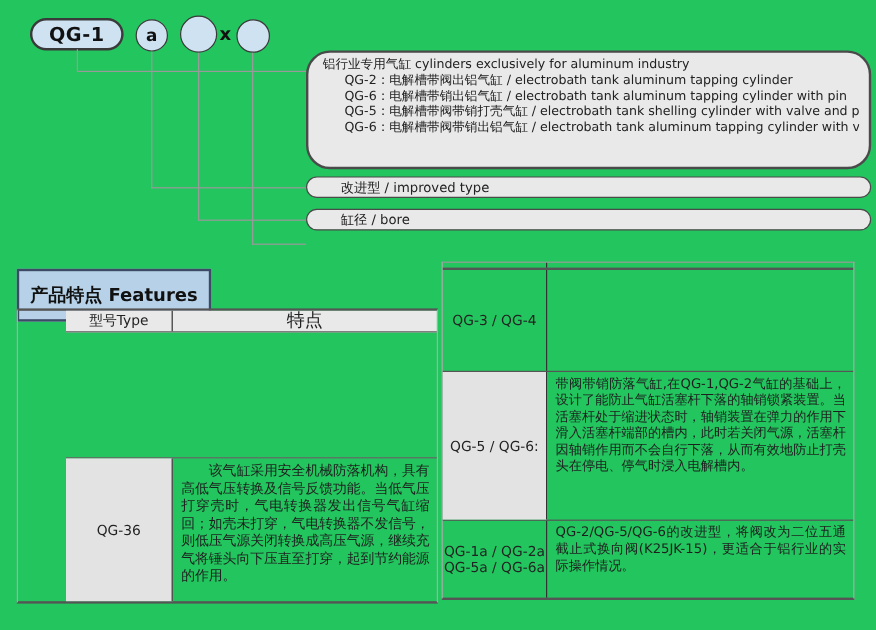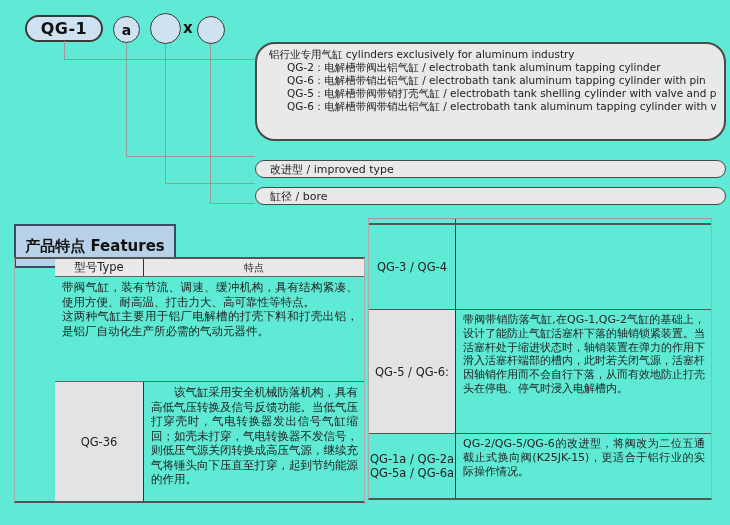--- a/index.html
+++ b/index.html
@@ -1,18 +1,18 @@
 <!DOCTYPE html>
 <html><head>
 <meta charset="utf-8">
 <style>
   html,body{margin:0;padding:0;background:#ffffff;}
   .page{
     position:relative;width:730px;height:525px;overflow:hidden;
-    background:#5eead4;color:#1b1b1b;
+    background:#22c55e;color:#1b1b1b;
     font-family:"DejaVu Sans","Liberation Sans",sans-serif;
   }
   .abs{position:absolute;box-sizing:border-box;}
 
   
   .pill-main{
     left:25px;top:15px;width:78px;height:27px;
     background:#cfe2f2;border:2px solid #3a3a3a;border-radius:14px;
     display:flex;align-items:center;justify-content:center;
     font-weight:bold;font-size:16px;letter-spacing:.5px;color:#111;
@@ -41,22 +41,22 @@
     left:255px;top:42px;width:471px;height:99px;
     background:#e9e9e9;border:2px solid #4a4a4a;border-radius:20px;
     padding:4px 8px 3px 12px;font-size:10.5px;line-height:13px;color:#222;
   }
   .series-box .s-item{padding-left:18px;white-space:nowrap;overflow:hidden;}
   .series-box .s-title{white-space:nowrap;overflow:hidden;}
 
   .opt-pill{
     left:255px;width:471px;height:18px;
     background:#e9e9e9;border:1.5px solid #4a4a4a;border-radius:10px;
-    display:flex;align-items:center;padding-left:14px;
-    font-size:11px;color:#222;white-space:nowrap;margin-top:13px;
+    display:flex;align-items:center;padding-left:28px;
+    font-size:11px;color:#222;white-space:nowrap;
   }
   .opt-improved{top:147px;}
   .opt-bore{top:174px;}
   .opt-stroke{top:195px;width:463px;height:17px;}
 
   
   .features-title{
     left:14px;top:224px;width:162px;height:44px;
     background:#b7d2e8;border:2px solid #3d4a66;
     display:flex;align-items:center;justify-content:center;
@@ -82,21 +82,21 @@
   }
   .ft-left .cell-model{width:89px;}
   .ft-right .cell-model{width:87px;}
   .cell-text{
     flex:1;padding:3px 6px 2px 7px;font-size:11.5px;line-height:14.5px;
     color:#1e1e1e;text-align:justify;white-space:pre-line;
   }
   .ft-right .cell-text{font-size:11px;line-height:13.8px;}
   .cell-htext{
     flex:1;display:flex;align-items:center;justify-content:center;
-    font-size:10px;color:#222;font-family:Liberation Mono, monospace;
+    font-size:15px;color:#222;font-family:Liberation Mono, monospace;
   }
   .hrow{height:18px;background:#e9e9e9;}
   .row-shade{background:#e3e3e3;}
   .lt-r1{height:105px;}
   .lt-r2{height:119px;}
   .rt-r0{height:6px;border-bottom:2px solid #555;}
   .rt-r1{height:85px;}
   .rt-r2{height:124px;}
   .rt-r3{height:64px;}
   .indent-first{text-indent:2em;}
@@ -143,22 +143,20 @@
   <div class="abs features-title">
     <span>产品特点 Features</span>
   </div>
 
   <div class="abs ftable ft-left">
     <div class="frow hrow sep-b">
       <div class="cell cell-model">型号Type</div>
       <div class="cell cell-htext">特点</div>
     </div>
     <div class="frow lt-r1 sep-b">
-      <div class="cell cell-text">带阀气缸，装有节流、调速、缓冲机构，具有结构紧凑、使用方便、耐高温、打击力大、高可靠性等特点。
-这两种气缸主要用于铝厂电解槽的打壳下料和打壳出铝，是铝厂自动化生产所必需的气动元器件。</div>
     </div>
     <div class="frow lt-r2">
       <div class="cell cell-model row-shade">QG-36</div>
       <div class="cell cell-text indent-first">该气缸采用安全机械防落机构，具有高低气压转换及信号反馈功能。当低气压打穿壳时，气电转换器发出信号气缸缩回；如壳未打穿，气电转换器不发信号，则低压气源关闭转换成高压气源，继续充气将锤头向下压直至打穿，起到节约能源的作用。</div>
     </div>
   </div>
 
   <div class="abs ftable ft-right">
     <div class="frow rt-r0">
       <div class="cell cell-model"></div>

